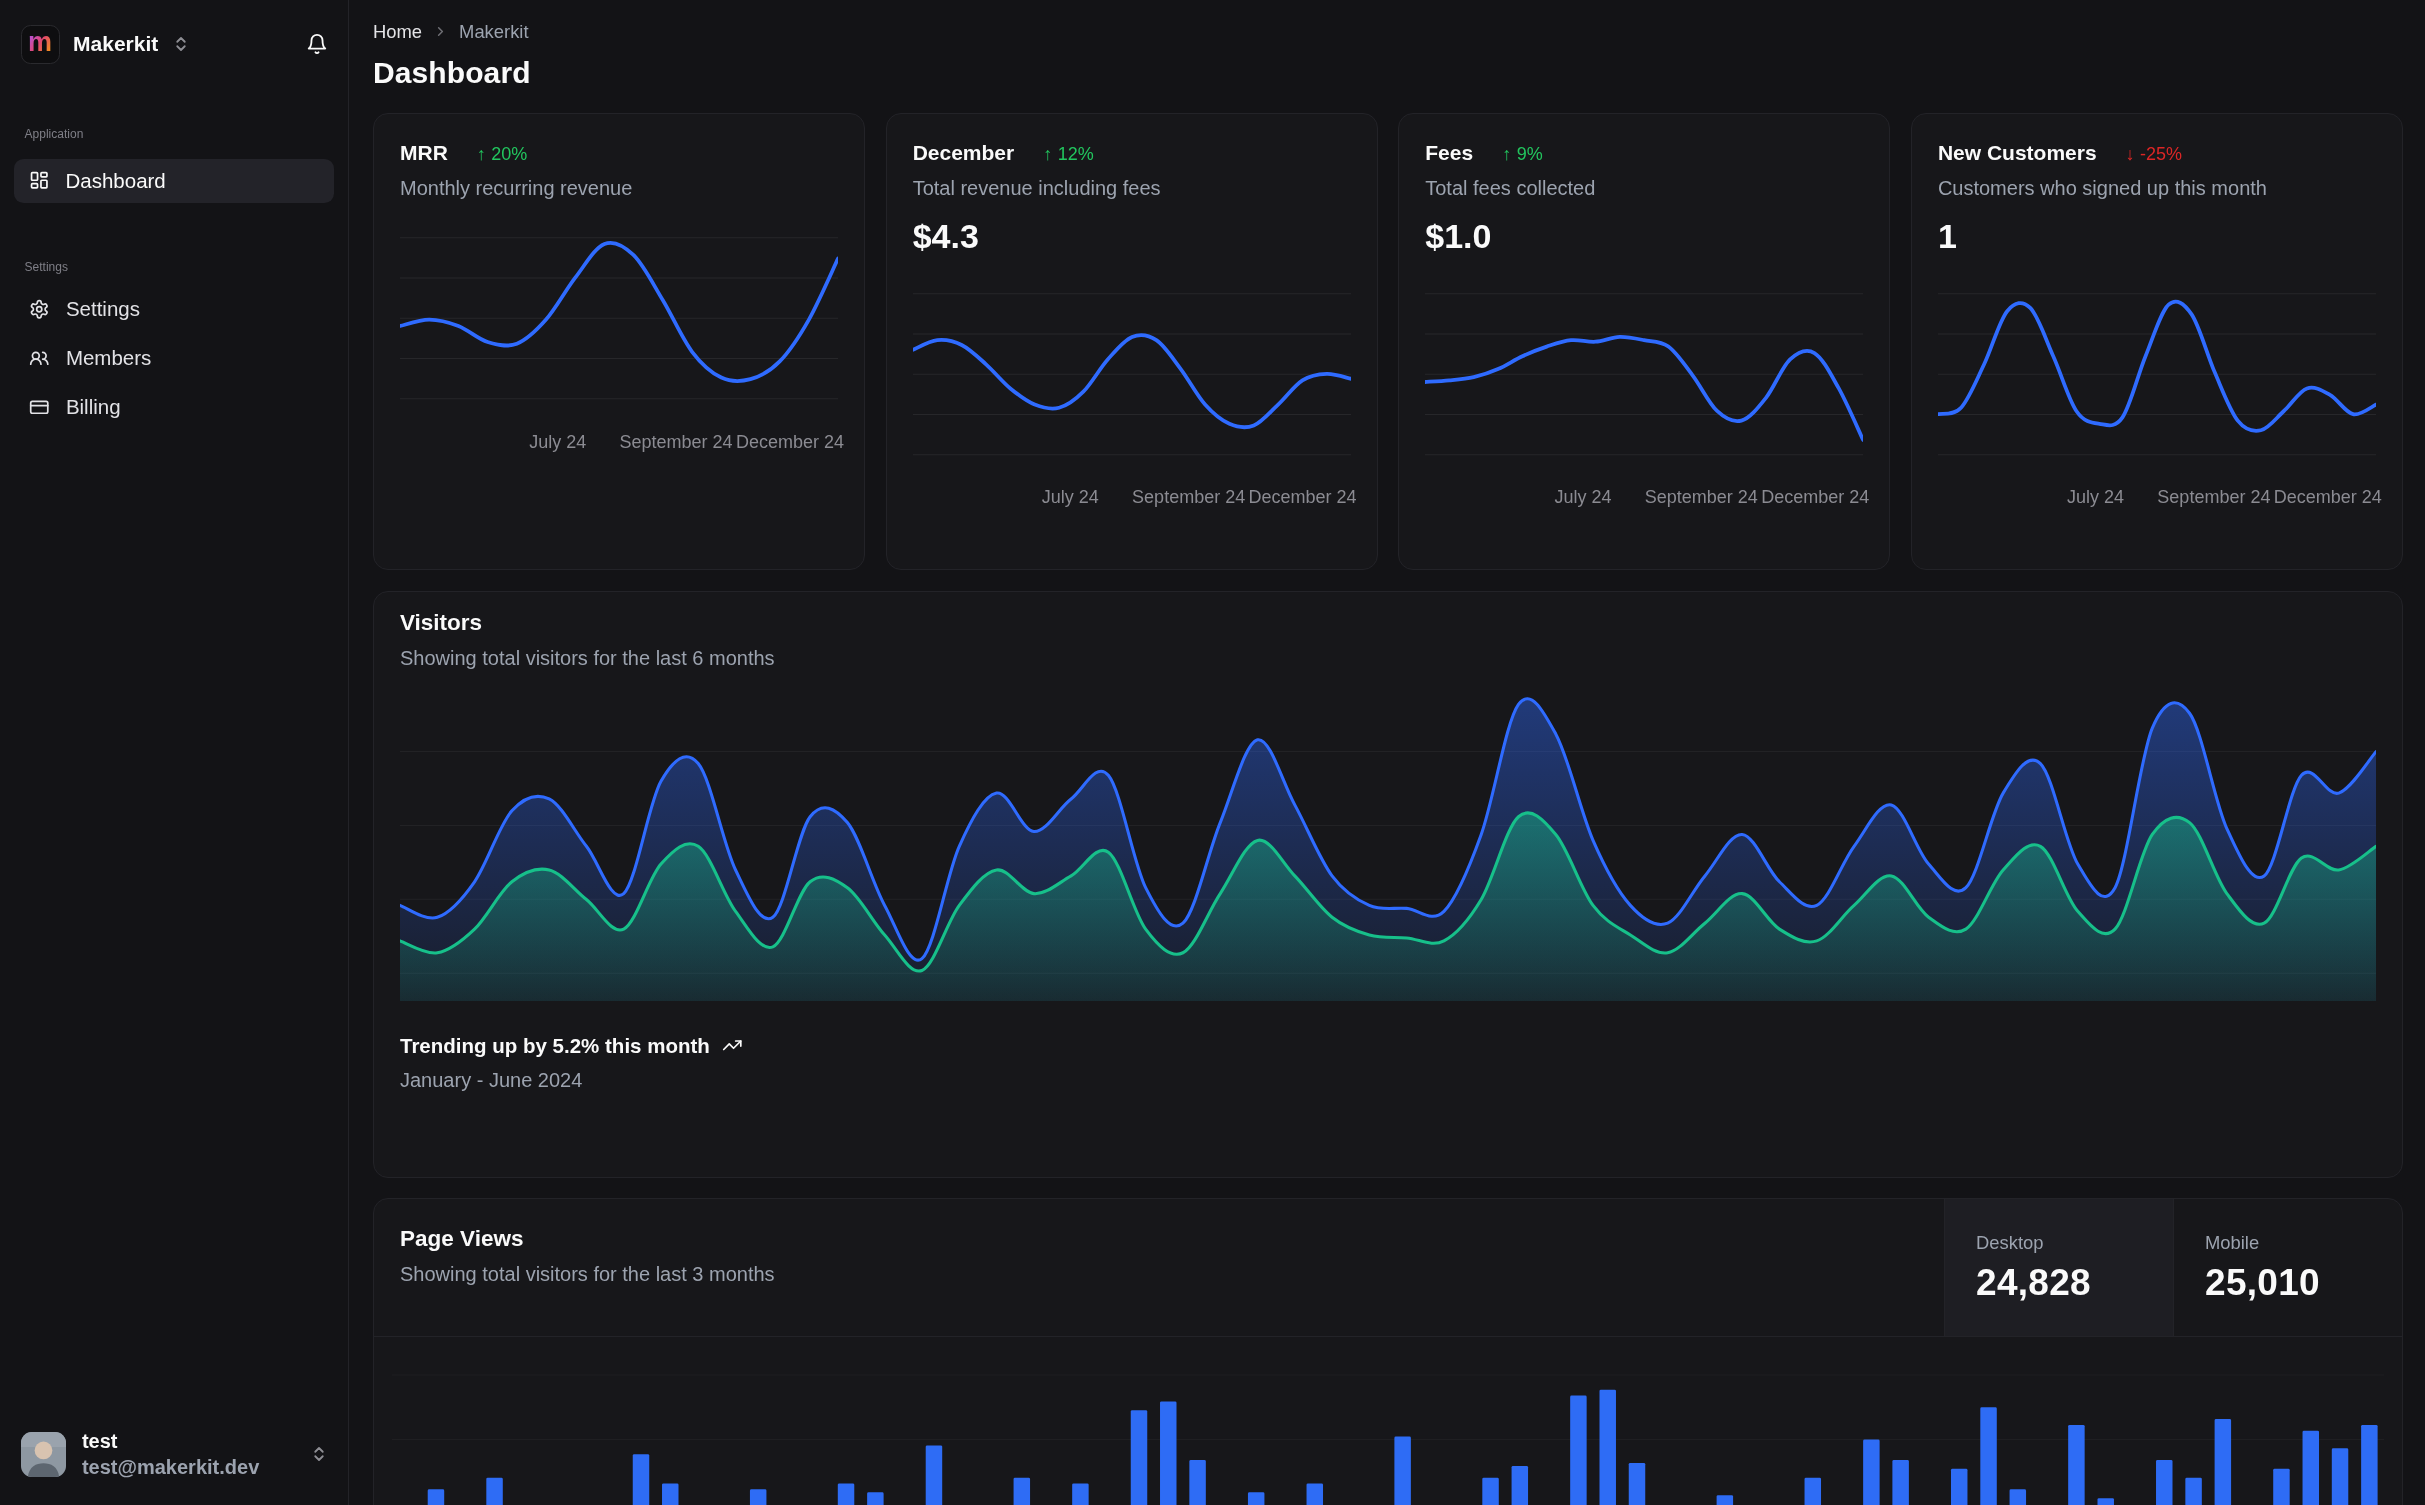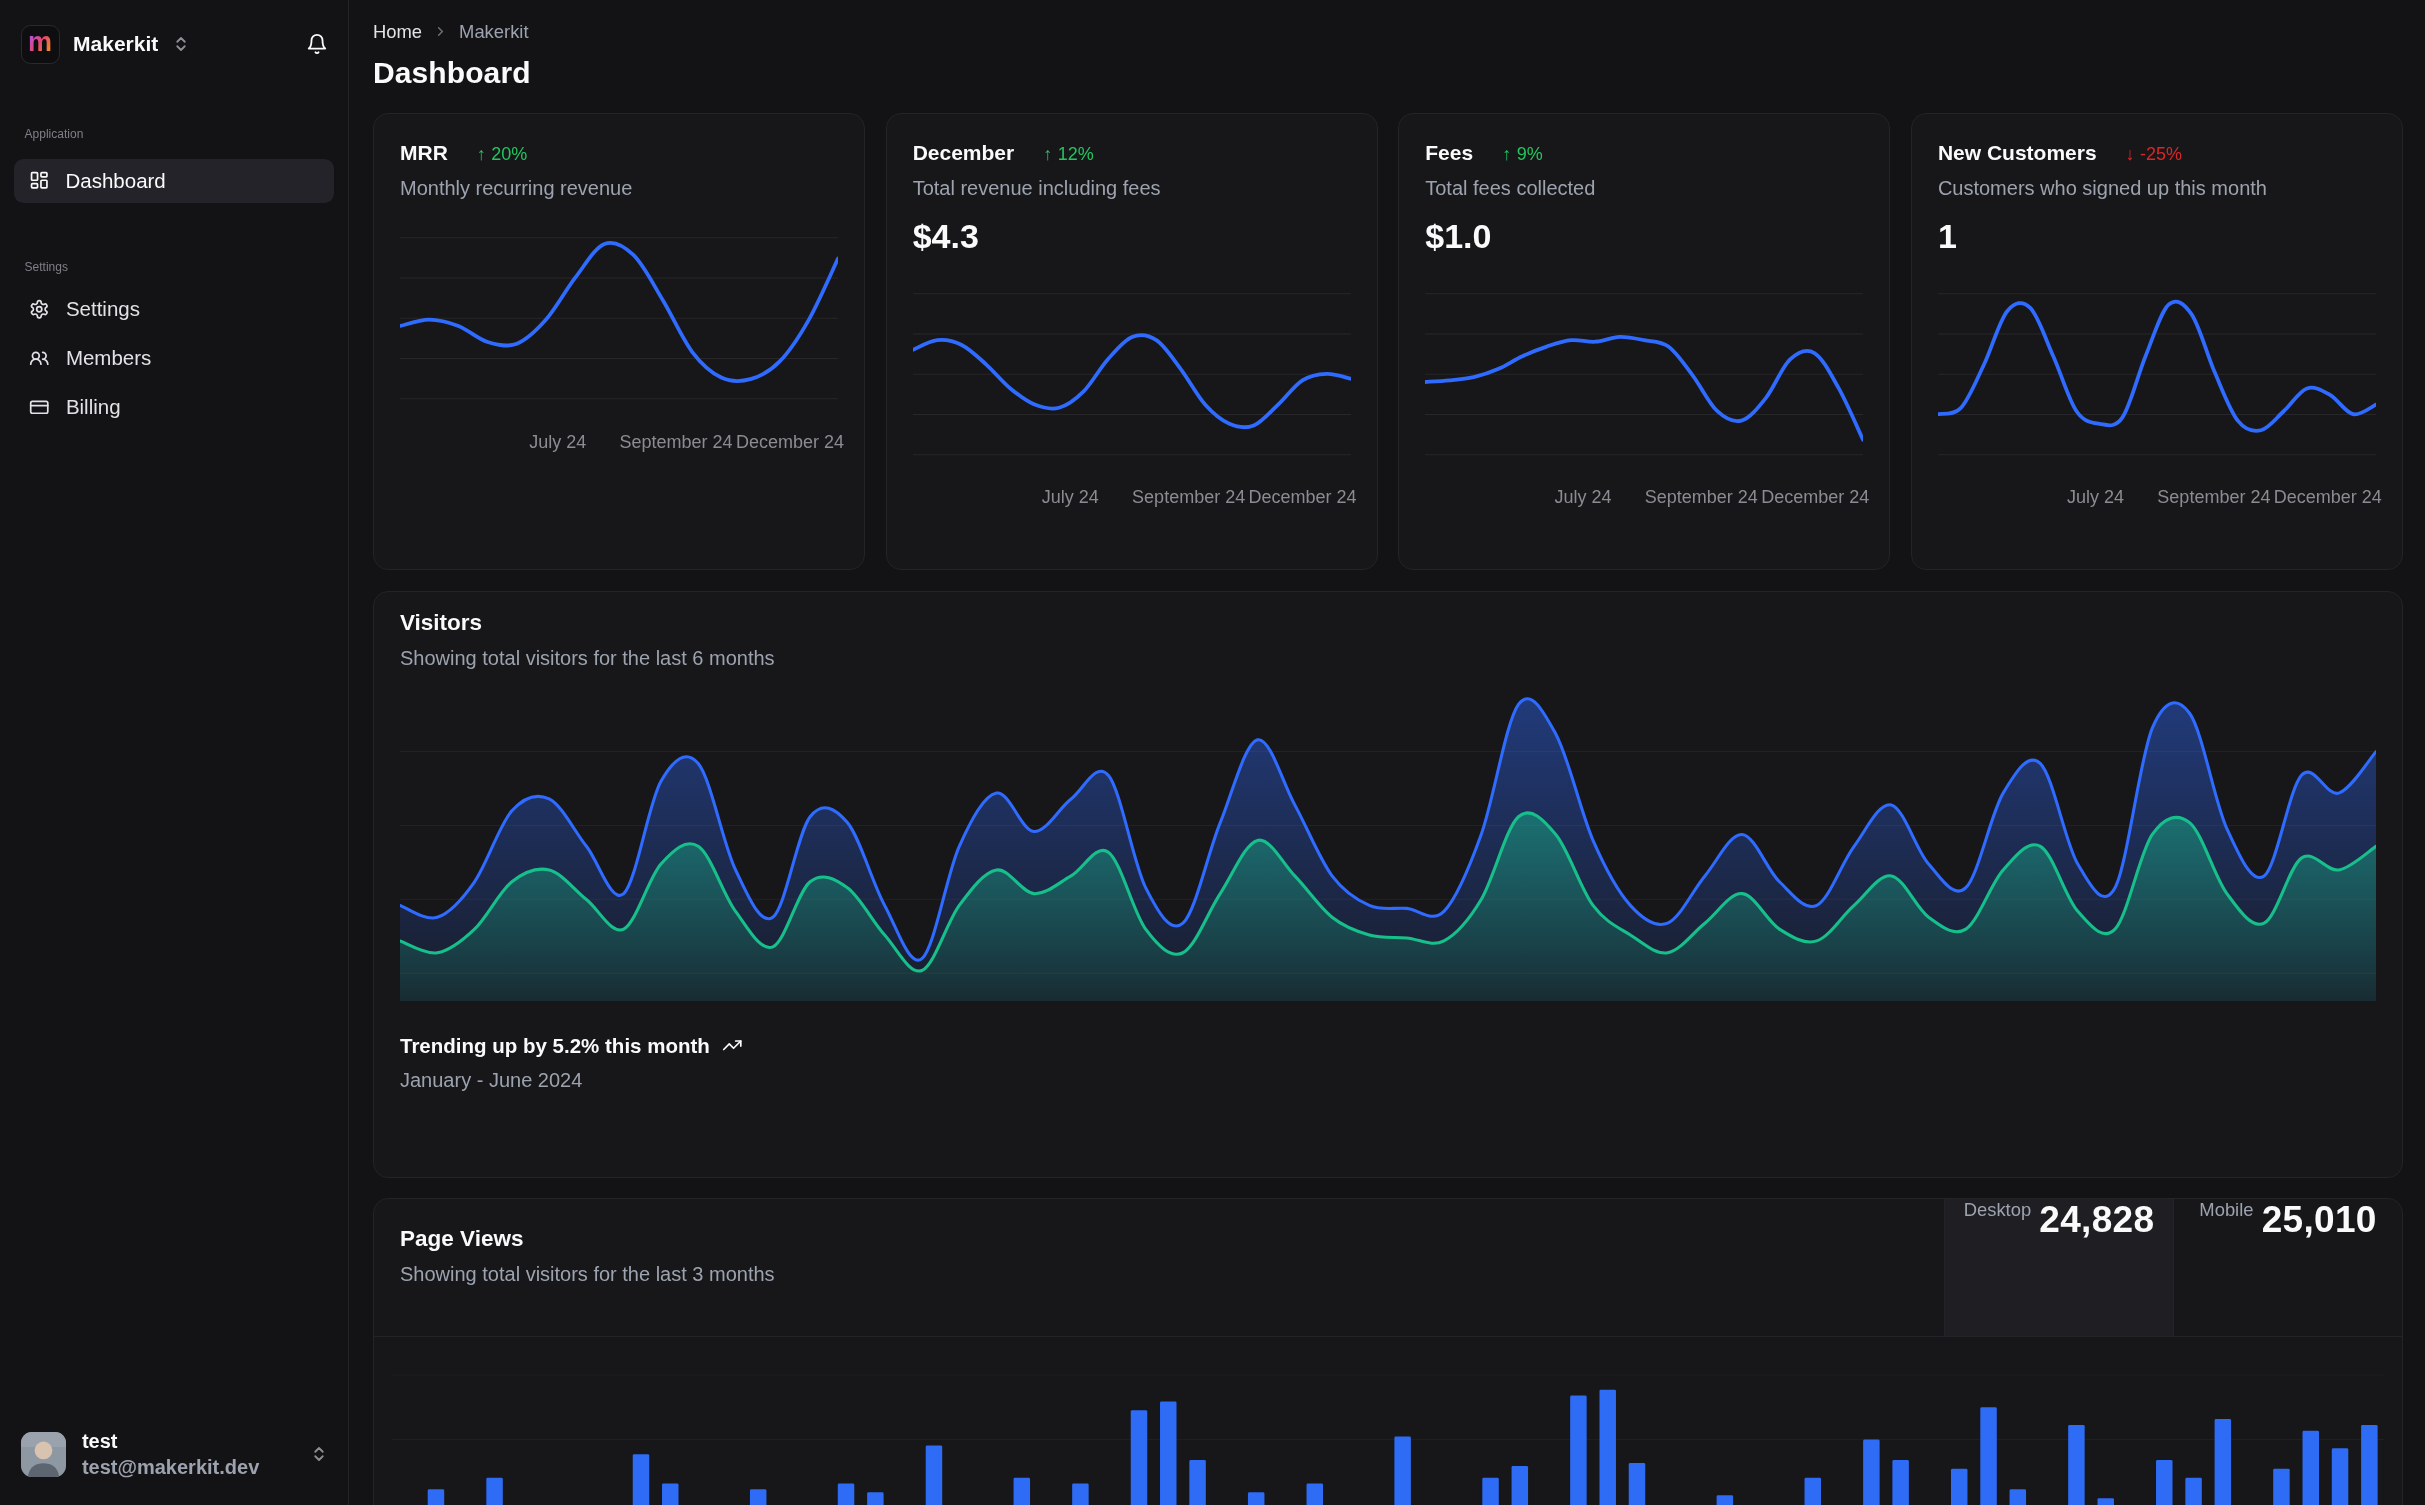--- a/index.html
+++ b/index.html
@@ -57,21 +57,21 @@
   .section-title{font-size:22.5px;font-weight:600;}
   .section-sub{margin-top:11px;font-size:20px;color:#9ca3af;}
   #visitors-chart{margin-top:23px;width:100%;height:308px;display:block;}
   .trend-line{margin-top:33px;display:flex;align-items:center;gap:12.3px;font-size:20.5px;font-weight:600;}
   .period{margin-top:11px;font-size:20px;color:#9ca3af;}
   
   .pv-card{margin-top:20.5px;height:614px;padding:0;overflow:hidden;}
   .pv-head{display:flex;align-items:stretch;border-bottom:1.4px solid #232328;height:138px;box-sizing:border-box;}
   .pv-titles{flex:1;padding:27px 26px;box-sizing:border-box;}
   .pv-toggle{width:229px;box-sizing:border-box;border-left:1.4px solid #232328;display:flex;
-             flex-direction:row;justify-content:center;gap:8.2px;padding:0 31px;cursor:pointer;}
+             flex-direction:column;justify-content:center;gap:8.2px;padding:0 31px;cursor:pointer;}
   .pv-toggle.active{background:#1e1e23;}
   .pv-label{font-size:18.4px;color:#9ca3af;}
   .pv-value{font-size:37px;font-weight:700;letter-spacing:0.3px;}
   .pv-chart{padding:0 18px;}
   #bars-chart{width:100%;height:293px;display:block;}
 </style>
 </head>
 <body>
 
 <div class="stage">

